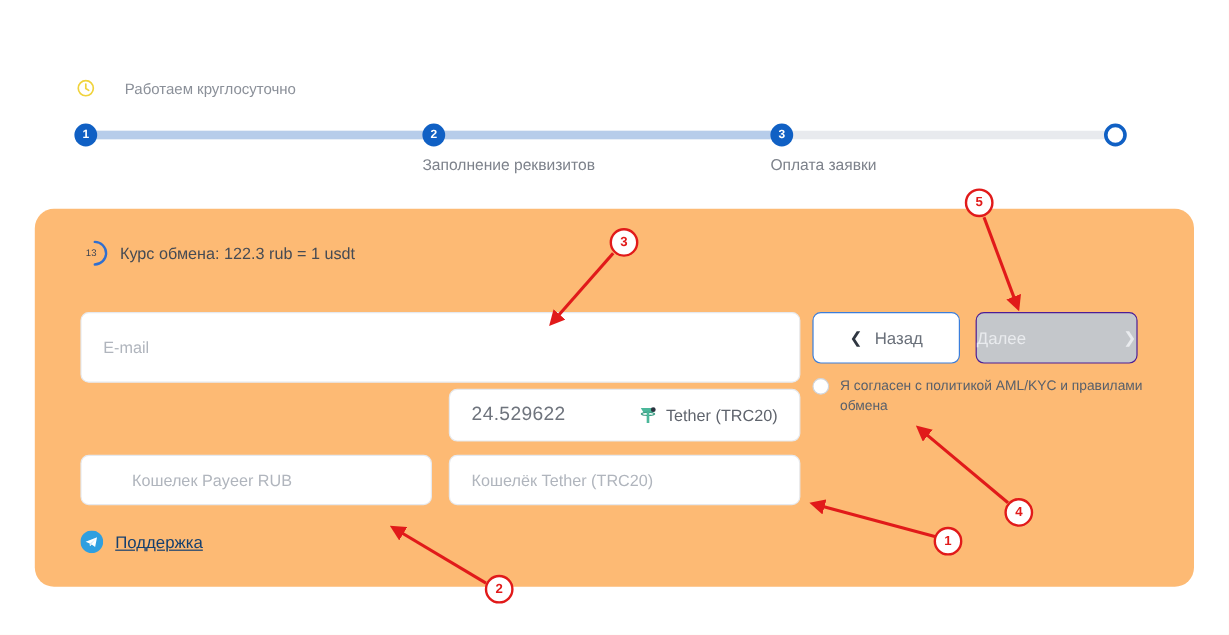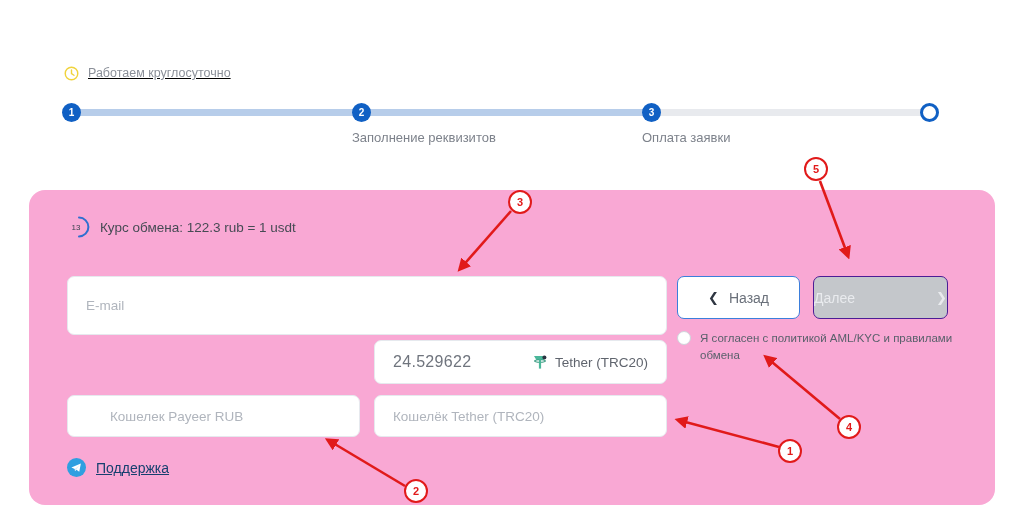--- a/index.html
+++ b/index.html
@@ -17,21 +17,21 @@
     display: flex; align-items: center; gap: 9px;
   }
   .title-icon { width: 24px; height: 22px; display: block; }
   .page-title {
     font-size: 25px; font-weight: bold; color: #262b33;
     letter-spacing: -0.2px; line-height: 1;
   }
 
   .worktime-row {
     position: absolute; left: 64px; top: 66px;
-    display: flex; align-items: flex-start; gap: 9px; text-decoration: underline;
+    display: flex; align-items: flex-end; gap: 25px;
   }
   .clock-icon { width: 15px; height: 15px; display: block; }
   .worktime-text { font-size: 12.5px; color: #8b9099; }
 
   
   .stepper { position: absolute; left: 62px; top: 103px; width: 880px; height: 52px; }
   .track {
     position: absolute; left: 8px; top: 6px; height: 7px;
     border-radius: 4px; background: #e8eaee; width: 866px;
   }
@@ -52,23 +52,23 @@
     width: 19px; height: 19px; border-radius: 50%;
     background: #ffffff; border: 3px solid #1060c4;
   }
   .node-label {
     position: absolute; top: 27px;
     font-size: 13px; color: #7d828b; white-space: nowrap;
   }
 
   
   .card {
-    position: absolute; left: 29px; top: 190px;
+    position: absolute; left: 29px; top: 174px;
     width: 966px; height: 315px;
-    background: #f9a8d4; border-radius: 16px;
+    background: #fdba74; border-radius: 16px;
   }
 
   .rate-row {
     position: absolute; left: 38px; top: 25px;
     display: flex; align-items: center; gap: 9px;
   }
   .timer-icon { width: 24px; height: 24px; display: block; }
   .rate-text { font-size: 13.5px; color: #464b54; }
 
   

